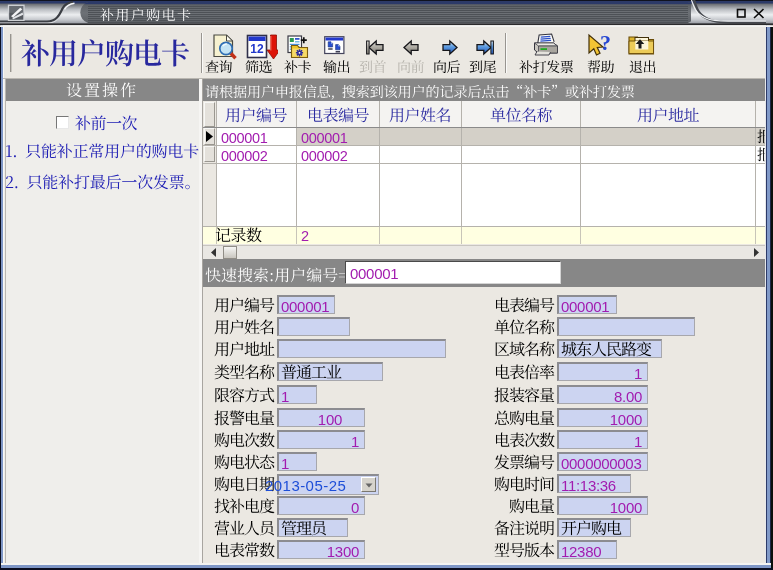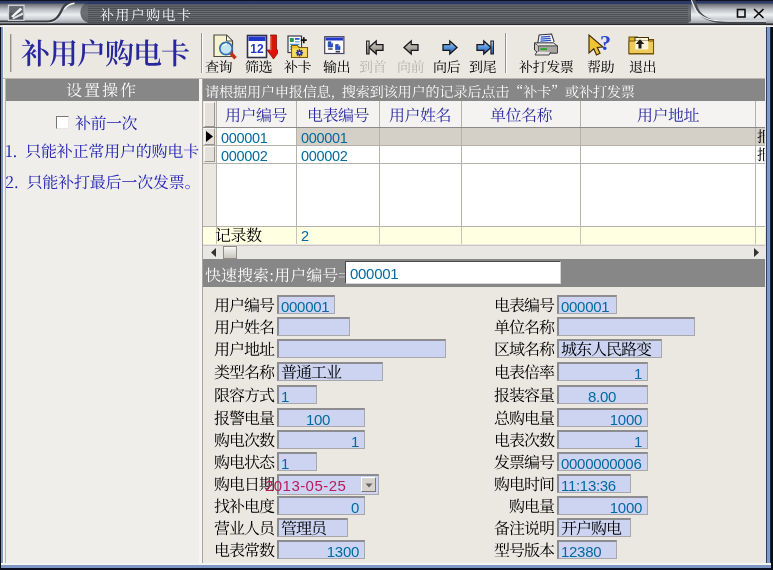--- a/index.html
+++ b/index.html
@@ -1,18 +1,18 @@
 <!DOCTYPE html>
 <html><head><meta charset="utf-8"><style>
 *{margin:0;padding:0;box-sizing:border-box}
 html,body{width:773px;height:570px;overflow:hidden}
 body{font-family:"Liberation Sans",sans-serif;position:relative;background:#ece9e2}
 .abs{position:absolute}
 .field{position:absolute;background:#ccd4f1;border-top:2px solid #8c8c91;border-left:2px solid #8c8c91;border-bottom:1px solid #a7a7ac;border-right:1px solid #a7a7ac;height:19px}
-.val{position:absolute;font-size:15px;color:#0369a1;letter-spacing:-0.3px}
+.val{position:absolute;font-size:15px;color:#a21caf;letter-spacing:-0.3px}
 </style>
 </head><body>
 <svg width="0" height="0" style="position:absolute">
     <defs>
       <path id="g0" d="M150 840 140 833C179 796 225 732 236 681C304 633 358 773 150 840ZM689 823 588 834V-77H600C625 -77 653 -62 653 -52V518C743 460 853 368 892 294C981 250 1000 431 653 539V796C679 800 686 809 689 823ZM295 -48V364C355 319 426 254 454 204C522 170 553 282 367 362C403 383 437 410 467 439C486 432 499 436 507 444L438 501C408 451 372 405 341 373L295 388V426C344 486 385 549 413 609C438 611 449 612 459 619L384 692L339 650H39L48 620H340C282 479 154 308 23 206L36 194C104 236 170 291 229 352V-74H240C272 -74 295 -54 295 -48Z"></path>
       <path id="g1" d="M234 503H472V293H226C233 351 234 408 234 462ZM234 532V737H472V532ZM168 766V461C168 270 154 82 38 -67L53 -77C160 17 205 139 222 263H472V-69H482C515 -69 537 -53 537 -48V263H795V29C795 13 789 6 769 6C748 6 641 15 641 15V-1C688 -8 714 -16 730 -26C744 -37 750 -55 752 -75C849 -65 860 -31 860 21V721C882 726 900 735 907 744L819 811L784 766H246L168 800ZM795 503V293H537V503ZM795 532H537V737H795Z"></path>
       <path id="g2" d="M452 846 441 840C471 802 510 741 523 693C589 648 644 777 452 846ZM250 391C252 425 253 458 253 488V648H786V391ZM188 687V487C188 303 169 101 41 -66L56 -78C194 47 236 215 248 362H786V302H796C819 302 851 317 852 324V638C869 641 885 649 891 656L813 716L777 677H265L188 711Z"></path>
       <path id="g3" d="M311 619 219 642C219 258 222 72 32 -61L46 -78C276 47 268 246 274 597C297 597 307 607 311 619ZM264 209 252 202C298 147 352 55 358 -15C425 -72 482 88 264 209ZM77 784V222H86C116 222 134 237 134 242V724H348V235H357C384 235 407 250 407 255V719C428 722 439 728 446 735L375 791L343 753H146ZM681 383 667 377C689 336 713 280 728 224C644 214 561 206 505 203C566 287 633 411 669 499C688 497 700 505 705 515L610 556C588 463 525 290 473 212C467 206 450 202 450 202L488 119C497 123 505 132 511 145C596 163 677 186 733 203C739 177 742 152 742 129C799 72 857 219 681 383ZM644 815 541 839C518 688 473 529 423 422L440 414C484 472 524 549 556 633H863C856 285 839 58 802 21C791 9 783 7 763 7C741 7 671 13 627 18L626 -1C665 -7 706 -18 722 -29C735 -39 739 -57 739 -77C784 -78 825 -62 852 -29C899 28 917 252 925 625C947 627 960 632 967 641L891 705L853 662H567C583 704 596 748 608 792C629 793 640 802 644 815Z"></path>
       <path id="g4" d="M437 451H192V638H437ZM437 421V245H192V421ZM503 451V638H764V451ZM503 421H764V245H503ZM192 168V215H437V42C437 -30 470 -51 571 -51H714C922 -51 967 -41 967 -4C967 10 959 18 933 26L930 180H917C902 108 888 48 879 31C872 22 867 19 851 17C830 14 783 13 716 13H575C514 13 503 25 503 57V215H764V157H774C796 157 829 173 830 179V627C850 631 866 638 873 646L792 709L754 668H503V801C528 805 538 815 539 829L437 841V668H199L127 701V145H138C166 145 192 161 192 168Z"></path>
       <path id="g5" d="M441 838V456H41L49 428H441V-79H454C480 -79 509 -66 509 -59V307C646 267 754 201 799 155C879 127 896 295 509 328V402C531 405 540 414 542 428H935C950 428 959 433 962 443C926 476 867 521 867 521L815 456H509V633H810C824 633 834 638 836 649C803 681 749 723 749 723L701 663H509V802C530 806 539 814 541 828Z"></path>
@@ -676,21 +676,21 @@
 <div class="val" style="left:281px;top:388px">1</div>
 <svg style="position:absolute;left:214px;top:409px;" width="61" height="18">
     <g fill="#000" transform="translate(0,15) scale(0.016,-0.016)">
       <use href="#g50"></use>
       <use href="#g89" x="938"></use>
       <use href="#g4" x="1875"></use>
       <use href="#g90" x="2812"></use>
     </g>
   </svg>
 <div class="field" style="left:277px;top:408px;width:88px"></div>
-<div class="val" style="left:277px;top:411px;width:82px;text-align:center">100</div>
+<div class="val" style="left:260px;top:411px;width:82px;text-align:right">100</div>
 <svg style="position:absolute;left:214px;top:431px;" width="61" height="18">
     <g fill="#000" transform="translate(0,15) scale(0.016,-0.016)">
       <use href="#g3"></use>
       <use href="#g4" x="938"></use>
       <use href="#g35" x="1875"></use>
       <use href="#g74" x="2812"></use>
     </g>
   </svg>
 <div class="field" style="left:277px;top:430px;width:88px"></div>
 <div class="val" style="left:277px;top:433px;width:82px;text-align:right">1</div>
@@ -706,21 +706,21 @@
 <div class="val" style="left:281px;top:455px">1</div>
 <svg style="position:absolute;left:214px;top:475px;" width="61" height="18">
     <g fill="#000" transform="translate(0,15) scale(0.016,-0.016)">
       <use href="#g3"></use>
       <use href="#g4" x="938"></use>
       <use href="#g93" x="1875"></use>
       <use href="#g94" x="2812"></use>
     </g>
   </svg>
 <div class="field" style="left:277px;top:474px;width:102px;height:21px"></div>
-<div class="val" style="left:265px;top:477px;color:#be185d;letter-spacing:0.45px">2013-05-25</div>
+<div class="val" style="left:265px;top:477px;color:#1d4ed8;letter-spacing:0.45px">2013-05-25</div>
 <div class="abs" style="left:361px;top:477px;width:15px;height:15px;background:#d6d3cc;border-top:1px solid #fff;border-left:1px solid #fff;border-right:1.4px solid #7a776f;border-bottom:1.4px solid #7a776f"></div>
 <svg class="abs" style="left:365px;top:483px" width="8" height="5">
     <path d="M0.5,0.5 h7 l-3.5,4 z" fill="#666"></path>
   </svg>
 <svg style="position:absolute;left:214px;top:497px;" width="61" height="18">
     <g fill="#000" transform="translate(0,15) scale(0.016,-0.016)">
       <use href="#g95"></use>
       <use href="#g0" x="938"></use>
       <use href="#g4" x="1875"></use>
       <use href="#g96" x="2812"></use>
@@ -804,21 +804,21 @@
 <div class="val" style="left:557px;top:365px;width:85px;text-align:right">1</div>
 <svg style="position:absolute;left:494px;top:386px;" width="61" height="18">
     <g fill="#000" transform="translate(0,15) scale(0.016,-0.016)">
       <use href="#g50"></use>
       <use href="#g111" x="938"></use>
       <use href="#g86" x="1875"></use>
       <use href="#g90" x="2812"></use>
     </g>
   </svg>
 <div class="field" style="left:557px;top:385px;width:91px"></div>
-<div class="val" style="left:588px;top:388px;width:85px;">8.00</div>
+<div class="val" style="left:557px;top:388px;width:85px;text-align:right">8.00</div>
 <svg style="position:absolute;left:494px;top:409px;" width="61" height="18">
     <g fill="#000" transform="translate(0,15) scale(0.016,-0.016)">
       <use href="#g112"></use>
       <use href="#g3" x="938"></use>
       <use href="#g4" x="1875"></use>
       <use href="#g90" x="2812"></use>
     </g>
   </svg>
 <div class="field" style="left:557px;top:408px;width:91px"></div>
 <div class="val" style="left:557px;top:411px;width:85px;text-align:right">1000</div>
@@ -834,21 +834,21 @@
 <div class="val" style="left:557px;top:433px;width:85px;text-align:right">1</div>
 <svg style="position:absolute;left:494px;top:453px;" width="61" height="18">
     <g fill="#000" transform="translate(0,15) scale(0.016,-0.016)">
       <use href="#g25"></use>
       <use href="#g26" x="938"></use>
       <use href="#g64" x="1875"></use>
       <use href="#g65" x="2812"></use>
     </g>
   </svg>
 <div class="field" style="left:557px;top:452px;width:91px"></div>
-<div class="val" style="left:561px;top:455px">0000000006</div>
+<div class="val" style="left:561px;top:455px">0000000003</div>
 <svg style="position:absolute;left:494px;top:475px;" width="61" height="18">
     <g fill="#000" transform="translate(0,15) scale(0.016,-0.016)">
       <use href="#g3"></use>
       <use href="#g4" x="938"></use>
       <use href="#g113" x="1875"></use>
       <use href="#g114" x="2812"></use>
     </g>
   </svg>
 <div class="field" style="left:557px;top:474px;width:74px"></div>
 <div class="val" style="left:561px;top:477px">11:13:36</div>

